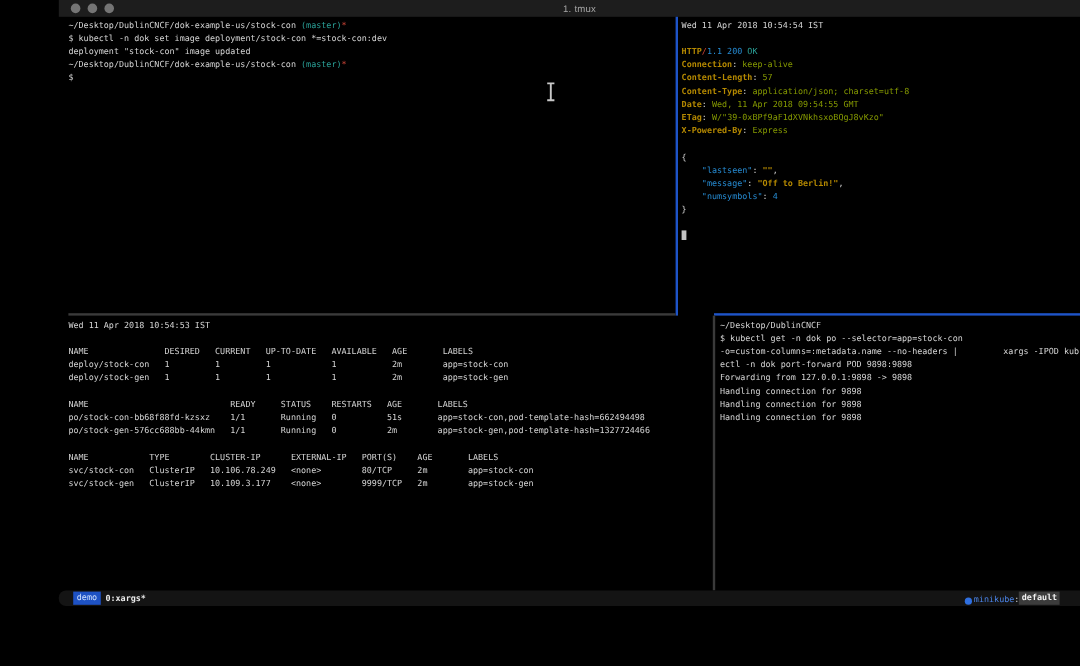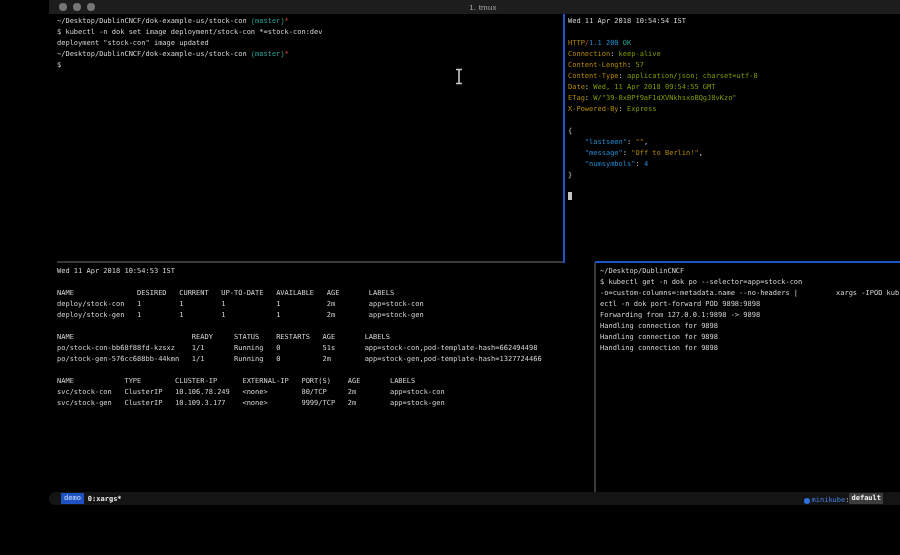--- a/index.html
+++ b/index.html
@@ -12,23 +12,23 @@
   .titlebar { position:absolute; left:0; top:0; width:100%; height:14px; background:#1d1d1d;
               display:flex; align-items:center; justify-content:center; }
   .lights { position:absolute; left:10px; top:3px; display:flex; gap:6px; }
   .light { width:8px; height:8px; border-radius:50%; background:#757575; display:inline-block; }
   .title { font:8px "Liberation Sans", sans-serif; color:#a6a6a6; letter-spacing:.2px; }
 
   
   .pane { position:absolute; font-size:7px; line-height:11px; white-space:pre; color:#d4d4d4; }
   .tline { height:11px; }
   .s-fg { color:#d4d4d4; }
-  .s-cyan { color:#2aa198;font-family:Liberation Mono, monospace; }
+  .s-cyan { color:#2aa198; }
   .s-red { color:#cf4436; }
-  .s-yellow { color:#b58900; }
+  .s-yellow { color:#b58900;font-weight:bold; }
   .s-green { color:#859900; }
   .s-blue { color:#268bd2; }
   .s-teal { color:#2aa198;text-align:center; }
   .s-cursor { display:inline-block; width:4px; height:8px; background:#c4c4c4; vertical-align:-1px; }
 
   
   .divider { position:absolute; background:#3a3a3a; }
   .divider.blue { background:#1e54c8; }
 
   

